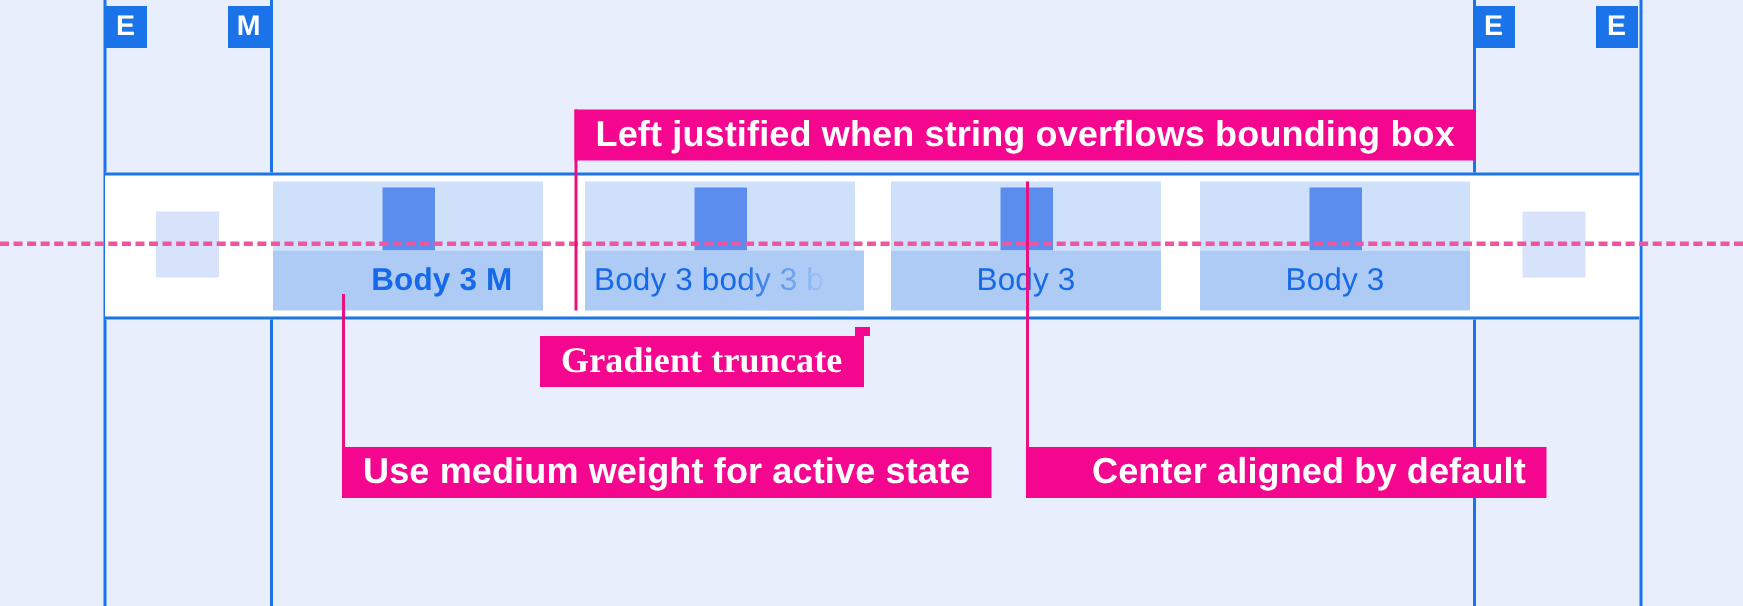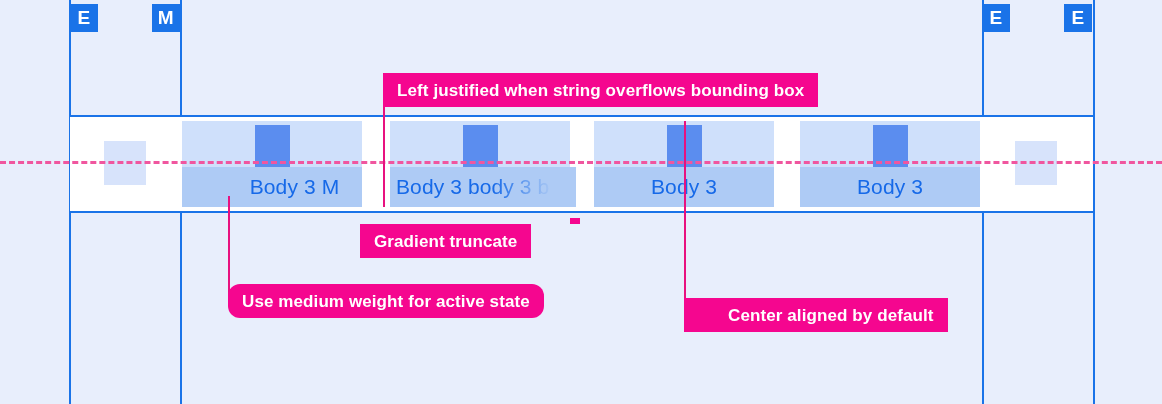--- a/index.html
+++ b/index.html
@@ -31,40 +31,40 @@
   .cell{position:absolute;top:121px;width:180px;height:86px;}
   .cell .iconrow{position:absolute;left:0;top:0;width:100%;height:46px;background:#cfe0fb;}
   .cell .iconbox{position:absolute;left:50%;margin-left:-17px;top:4px;width:35px;height:42px;background:#5b8def;}
   .cell .labelrow{
     position:absolute;left:0;top:46px;width:100%;height:40px;background:#aecbf5;
     display:flex;align-items:center;justify-content:center;overflow:hidden;
   }
   .cell .labeltxt{
     font-size:21px;color:#1669e8;white-space:nowrap;letter-spacing:.1px;
   }
-  .cell.active .labeltxt{font-weight:400;margin-left:45px;}
+  .cell.active .labeltxt{font-weight:700;margin-left:45px;}
   .cell.overflow .labelrow{justify-content:flex-start;padding-left:6px;}
   .cell.overflow .fade{
     position:absolute;right:0;top:46px;width:78px;height:40px;pointer-events:none;
     background:linear-gradient(to right,rgba(174,203,245,0) 0%,rgba(174,203,245,.92) 72%,rgba(174,203,245,1) 100%);
   }
 
   
   .endsq{position:absolute;top:141px;width:42px;height:44px;background:#d7e3fb;}
 
   
   .centerline{
     position:absolute;left:0;right:0;top:161px;height:0;
     border-top:3px dashed #f0569f;
   }
 
   
   .callout{
     position:absolute;background:#f5068f;color:#ffffff;
-    font-size:17px;font-weight:700;line-height:1;
+    font-size:24px;font-weight:700;line-height:1;
     display:flex;align-items:center;padding:0 14px;height:34px;
     white-space:nowrap;letter-spacing:.1px;
   }
   .notch{
     position:absolute;width:10px;height:6px;background:#f5068f;
   }
 
   
   .connector{position:absolute;background:#e8117f;}
 </style>
@@ -128,20 +128,20 @@
   <div class="centerline"></div>
 
   <div class="connector" style="left:383px;top:73px;width:2px;height:134px;"></div>
 
   <div class="connector" style="left:684px;top:121px;width:2px;height:177px;"></div>
 
   <div class="connector" style="left:228px;top:196px;width:2px;height:102px;"></div>
 
   <div class="callout" style="left:383px;top:73px;">Left justified when string overflows bounding box</div>
 
-  <div class="callout" style="left:360px;top:224px;">Gradient truncate</div>
+  <div class="callout" style="left:360px;top:224px;font-family:Liberation Serif, serif;">Gradient truncate</div>
   <div class="notch" style="left:570px;top:218px;"></div>
 
-  <div class="callout" style="left:228px;top:284px;border-radius:12px;">Use medium weight for active state</div>
+  <div class="callout" style="left:228px;top:298px;">Use medium weight for active state</div>
 
   <div class="callout" style="left:684px;top:298px;padding-left:44px;">Center aligned by default</div>
 
 </div>
 
 </body></html>

